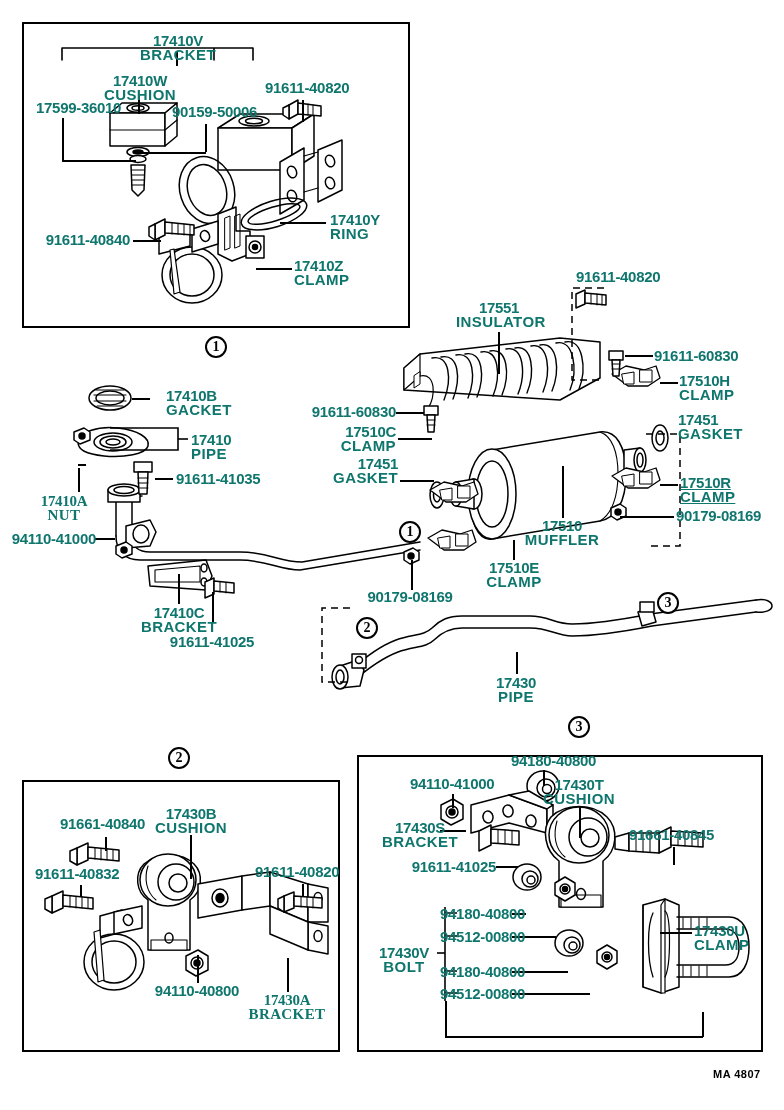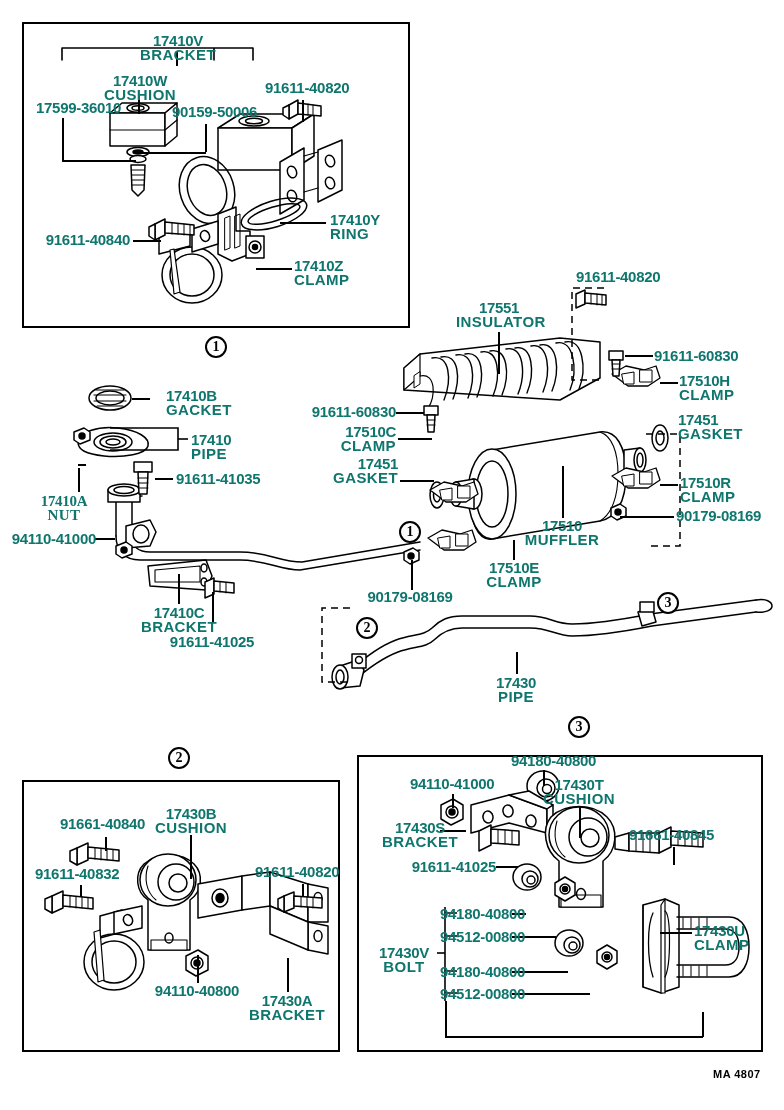--- a/index.html
+++ b/index.html
@@ -391,21 +391,21 @@
     <span class="num">91611-60830</span>
   </div>
   <div class="lbl rt" style="left:312px; top:424px; width:84px;">
     <span class="num">17510C</span>
     <span class="nm">CLAMP</span>
   </div>
   <div class="lbl rt" style="left:314px; top:456px; width:84px;">
     <span class="num">17451</span>
     <span class="nm">GASKET</span>
   </div>
-  <div class="lbl" style="left:680px; top:475px;">
+  <div class="lbl" style="left:680px; top:475px;text-decoration:underline;">
     <span class="num">17510R</span>
     <span class="nm">CLAMP</span>
   </div>
   <div class="lbl" style="left:676px; top:508px;">
     <span class="num">90179-08169</span>
   </div>
   <div class="lbl ctr" style="left:522px; top:518px; width:80px;">
     <span class="num">17510</span>
     <span class="nm">MUFFLER</span>
   </div>
@@ -527,21 +527,21 @@
   </div>
   <div class="lbl" style="left:255px; top:864px;">
     <span class="num">91611-40820</span>
   </div>
   <div class="lbl" style="left:35px; top:866px;">
     <span class="num">91611-40832</span>
   </div>
   <div class="lbl ctr" style="left:141px; top:983px; width:112px;">
     <span class="num">94110-40800</span>
   </div>
-  <div class="lbl ctr" style="left:244px; top:993px; width:86px;">
+  <div class="lbl ctr" style="left:244px; top:993px; width:86px;font-family:Liberation Serif, serif;">
     <span class="num">17430A</span>
     <span class="nm">BRACKET</span>
   </div>
 
   <div class="circ" style="left:568px; top:716px;">
     <span>3</span>
   </div>
   <div class="frame" style="left:357px; top:755px; width:406px; height:297px;"></div>
 
   <svg class="art" style="left:357px; top:755px;" width="406" height="297" viewBox="0 0 406 297">

